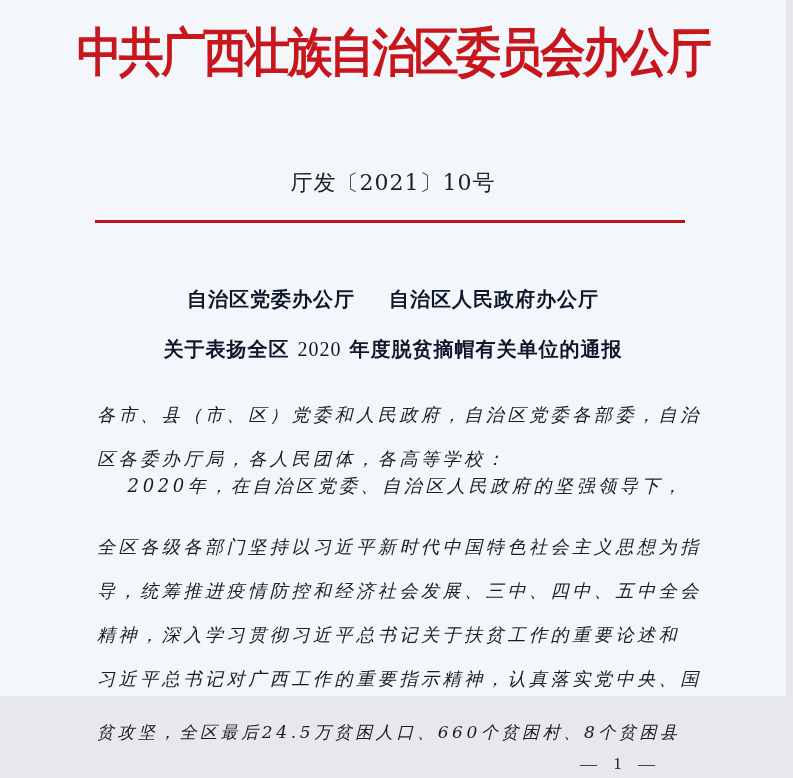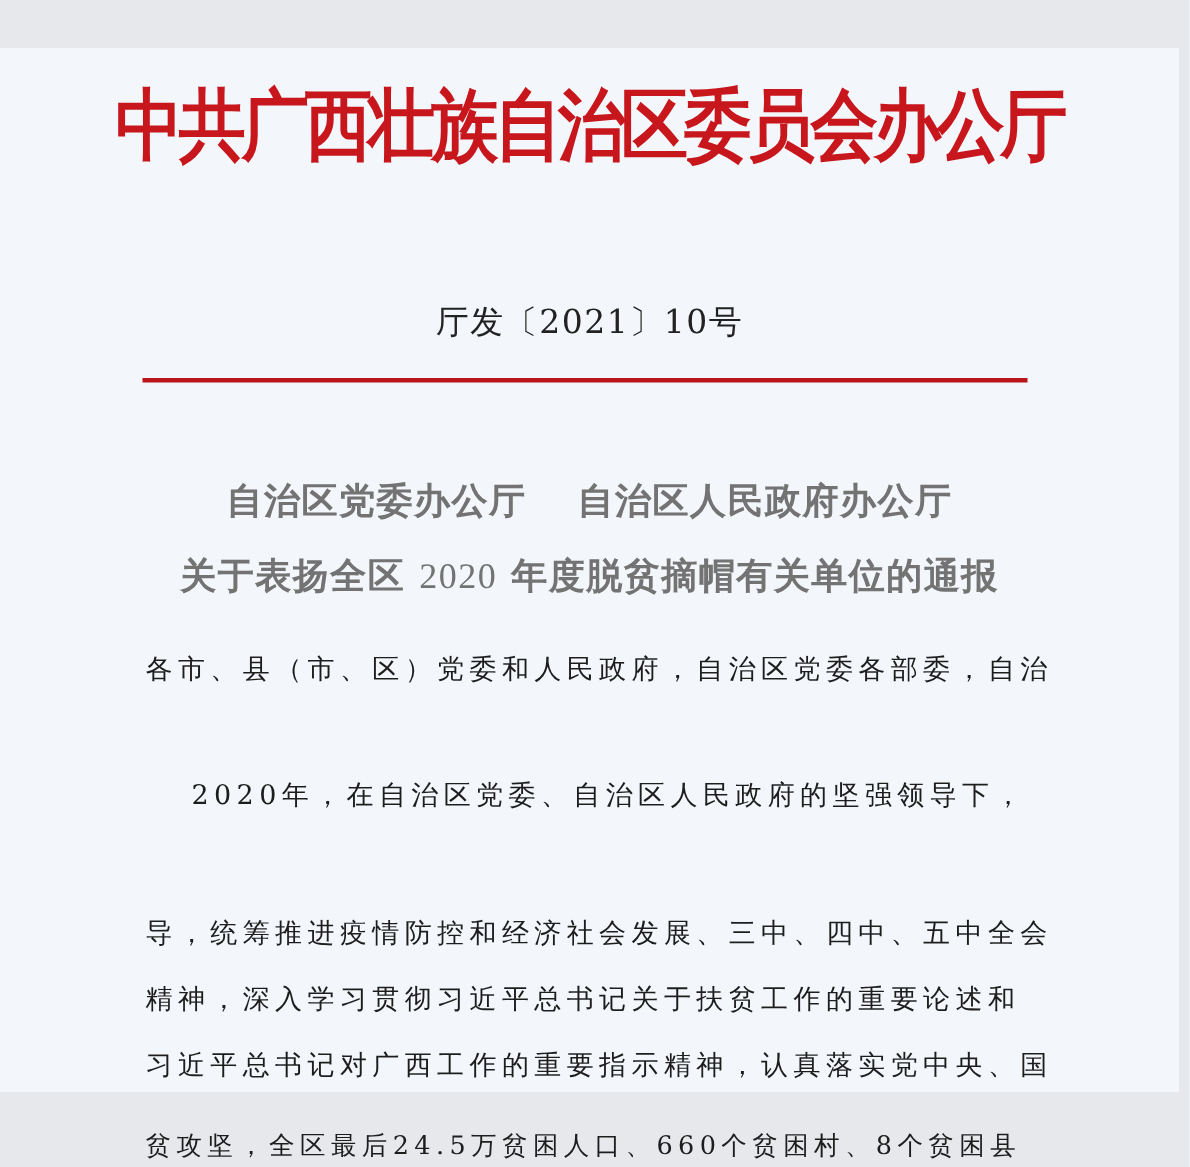--- a/index.html
+++ b/index.html
@@ -5,21 +5,20 @@
     html, body { margin: 0; padding: 0; }
     body {
       width: 793px; height: 778px; overflow: hidden;
       background: #e6e8ec;
       position: relative;
     }
     .page {
       position: absolute; left: 0; top: 0;
       width: 786px; height: 696px;
       background: #f3f7fb;
-      margin-top: 32px;
     }
     .masthead {
       position: absolute; left: 0; right: 0; top: 12px;
       text-align: center;
       font-family: "DejaVu Sans", sans-serif;
       font-weight: bold;
       font-size: 52px;
       color: #c8161d;
       letter-spacing: -3px;
       transform: scaleX(0.86);
@@ -36,36 +35,37 @@
     }
     .red-rule {
       position: absolute; left: 95px; width: 590px; top: 220px;
       height: 3px; background: #b8141a;
     }
     .title {
       position: absolute; left: 0; right: 0;
       text-align: center;
       font-family: "DejaVu Sans", sans-serif;
       font-weight: bold;
-      font-size: 24px;
-      color: #737373;
+      font-size: 20px;
+      color: #0f172a;
       letter-spacing: 1px;
     }
     .title.t1 { top: 286px; }
     .title.t2 { top: 336px; }
     .title .gap { display: inline-block; width: 34px; }
     .title .num { font-family: "Liberation Serif", serif; font-weight: normal; text-align: center; }
     .body-line {
       position: absolute; left: 97px; width: 600px;
       font-family: "DejaVu Serif", serif;
       font-size: 18px;
       color: #1d1d1d;
       letter-spacing: 3.6px;
       white-space: nowrap;
       line-height: 24px;
+      font-style: italic;
     }
     .page-number {
       position: absolute; left: 580px; top: 754px;
       font-family: "Liberation Serif", serif;
       font-size: 17px; color: #222;
       letter-spacing: 6px;
     }
   </style>
 </head>
 <body>
@@ -78,20 +78,22 @@
   <div class="title t1">
     <span>自治区党委办公厅</span><span class="gap"></span><span>自治区人民政府办公厅</span>
   </div>
   <div class="title t2">
     <span>关于表扬全区</span>
     <span class="num">2020</span>
     <span>年度脱贫摘帽有关单位的通报</span>
   </div>
 
   <div class="body-line" style="top:403px">各市、县（市、区）党委和人民政府，自治区党委各部委，自治</div>
-  <div class="body-line" style="top:487px; left:106px">　2020年，在自治区党委、自治区人民政府的坚强领导下，</div>
+  <div class="body-line" style="top:447px">区各委办厅局，各人民团体，各高等学校：</div>
+  <div class="body-line" style="top:474px; left:106px">　2020年，在自治区党委、自治区人民政府的坚强领导下，</div>
+  <div class="body-line" style="top:535px">全区各级各部门坚持以习近平新时代中国特色社会主义思想为指</div>
   <div class="body-line" style="top:579px">导，统筹推进疫情防控和经济社会发展、三中、四中、五中全会</div>
   <div class="body-line" style="top:623px">精神，深入学习贯彻习近平总书记关于扶贫工作的重要论述和</div>
   <div class="body-line" style="top:667px">习近平总书记对广西工作的重要指示精神，认真落实党中央、国</div>
   <div class="body-line" style="top:720px; font-size:17px">贫攻坚，全区最后24.5万贫困人口、660个贫困村、8个贫困县</div>
 
   <div class="page-number">— 1 —</div>
 </div>
 
 </body></html>

